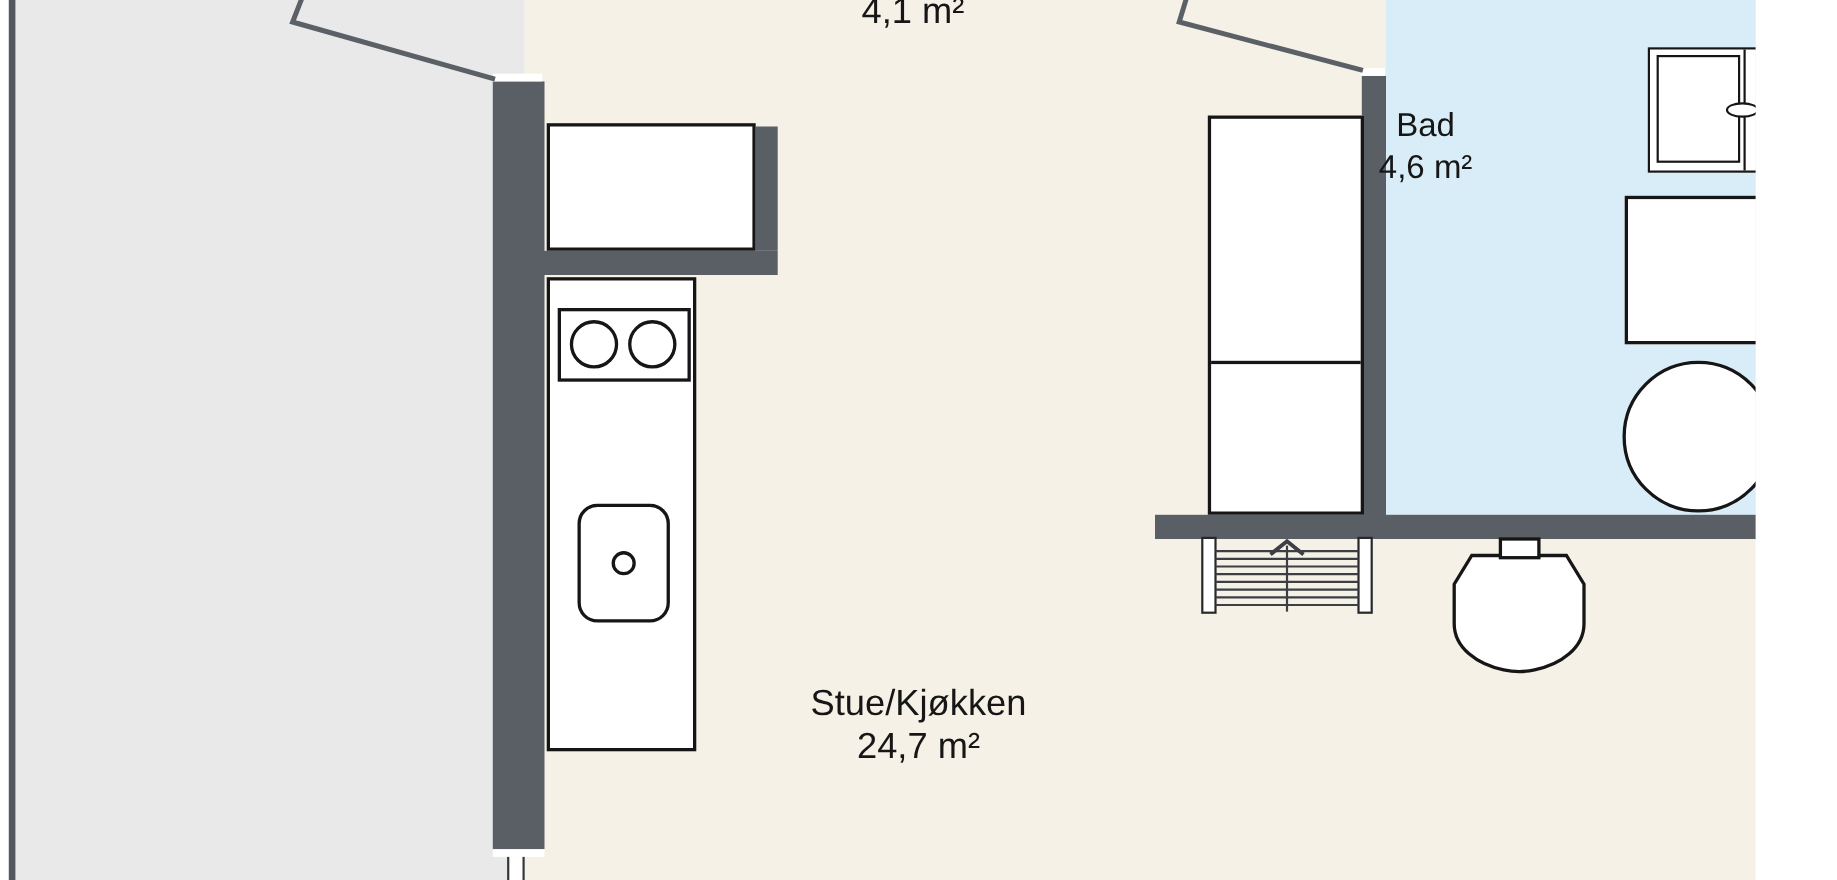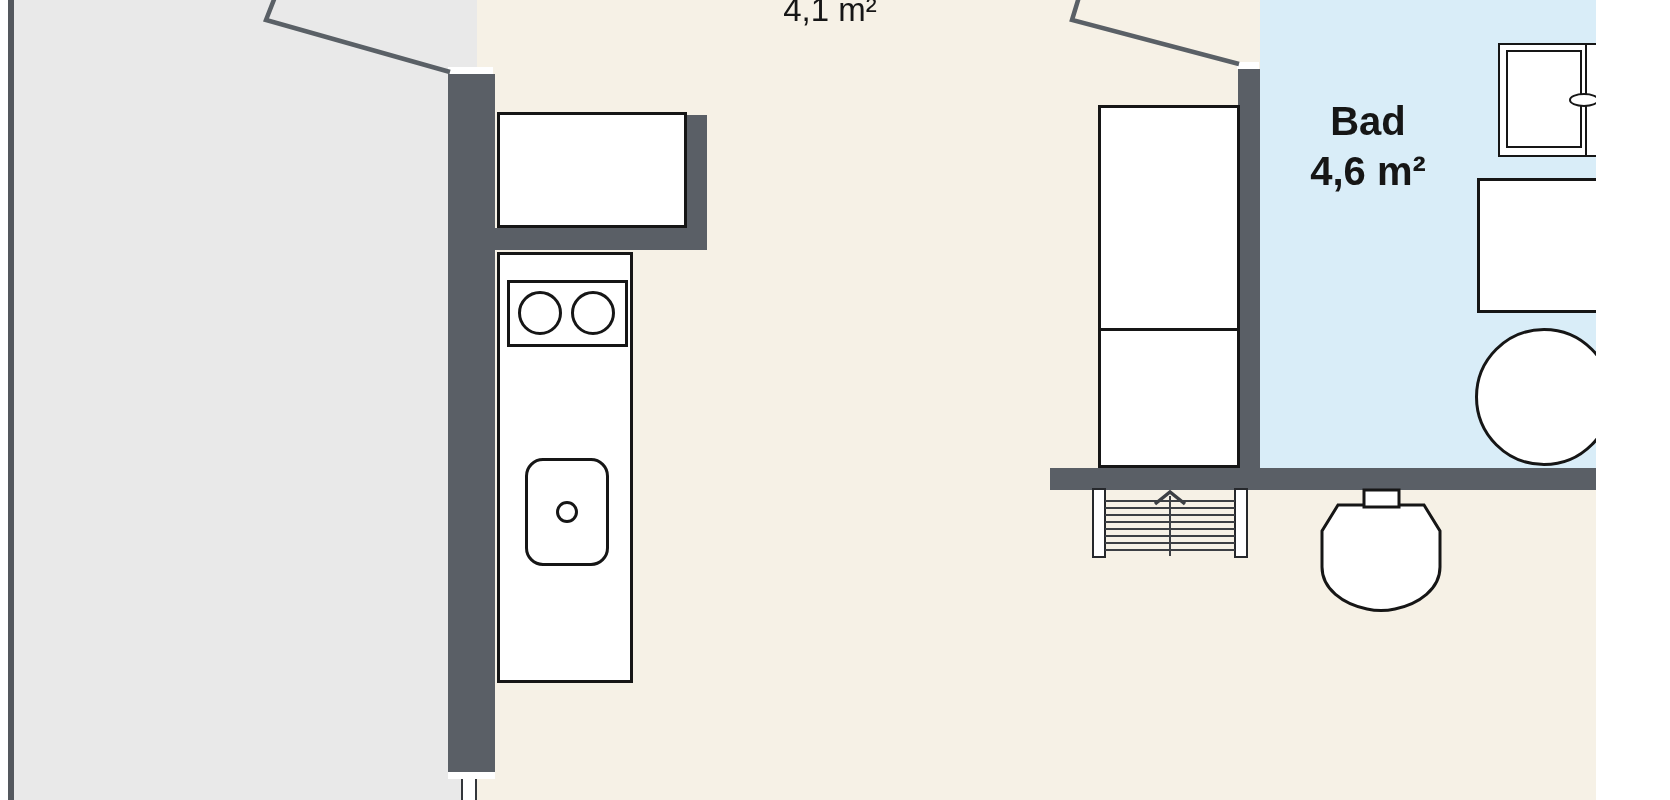--- a/index.html
+++ b/index.html
@@ -53,21 +53,21 @@
   .vanity-handle{position:absolute;left:69px;top:48px;width:30px;height:14px;background:#fff;
                  border:2px solid #161616;border-radius:50%;}
   .bath-square{left:1477px;top:178px;width:136px;height:135px;}
   .bath-circle{left:1475px;top:328px;width:138px;height:138px;border-radius:50%;}
   
   .overlay{left:0;top:0;width:1670px;height:800px;pointer-events:none;}
   
   .room-label{position:absolute;transform:translateX(-50%);text-align:center;
               white-space:nowrap;color:#161616;}
   .hall-label{left:830px;top:-9px;font-size:33px;}
-  .bath-label{left:1368px;top:96px;font-size:40px;line-height:1.25;font-weight:bold;}
+  .bath-label{left:1296px;top:96px;font-size:30px;line-height:1.25;}
   .living-label{left:835px;top:620px;font-size:33px;line-height:1.18;}
 </style>
 </head>
 <body>
 
 <div id="canvas">
 
   <div class="abs terrace"></div>
   <div class="abs living"></div>
   <div class="abs bath"></div>
@@ -141,14 +141,18 @@
     </g>
   </svg>
 
   <div class="room-label hall-label">
     <div>4,1 m²</div>
   </div>
   <div class="room-label bath-label">
     <div>Bad</div>
     <div>4,6 m²</div>
   </div>
+  <div class="room-label living-label">
+    <div>Stue/Kjøkken</div>
+    <div>24,7 m²</div>
+  </div>
 
 </div>
 
 </body></html>

